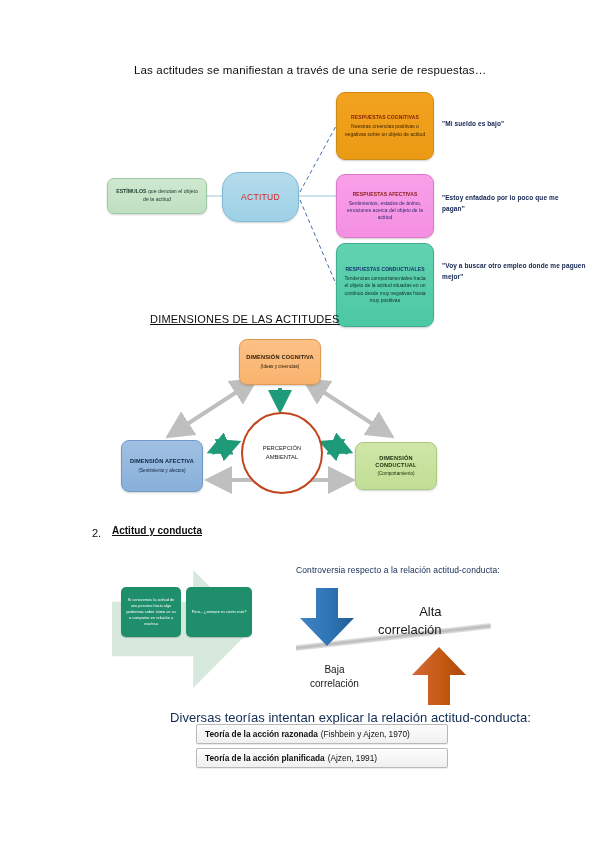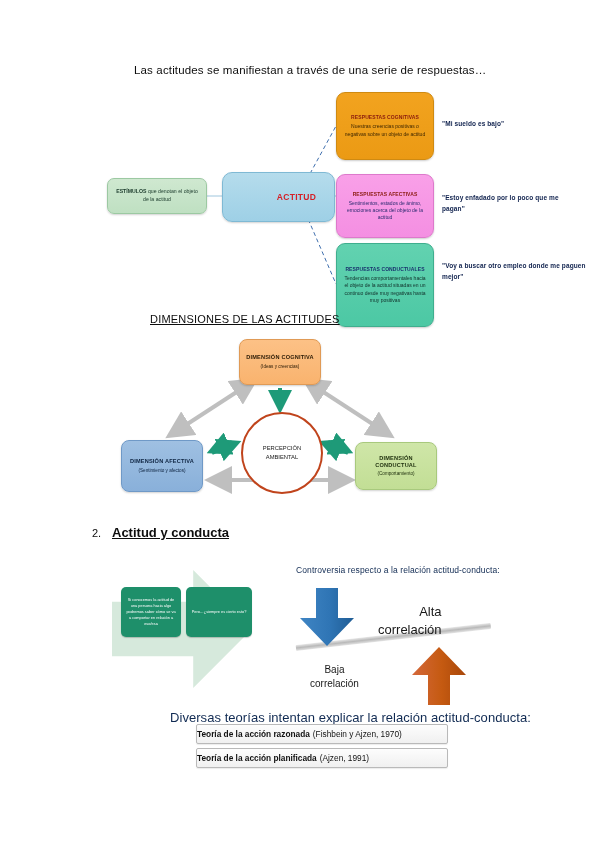--- a/index.html
+++ b/index.html
@@ -48,27 +48,26 @@
     font-size: 5.2px; line-height: 1.45;
     padding: 3px 5px; box-sizing: border-box;
     color: #1b3a2b;
   }
   .box-estimulos b { font-weight: bold; }
 
   .box-actitud {
     left: 222px; top: 84px; width: 75px; height: 48px;
     background: linear-gradient(180deg,#b5dcec 0%, #9ed0e6 100%);
     border: 1px solid #7fb9d4;
-    border-radius: 10px;
+    border-radius: 17px;
     box-shadow: 0 1px 2px rgba(0,0,0,.18);
     color: #d41f26;
-    font-weight: bold;
+    font-weight: normal;
     font-size: 8.5px;
     letter-spacing: .3px;
-    padding-left: 36px;
   }
 
   .resp-box {
     border-radius: 9px;
     box-sizing: border-box;
     padding: 4px 6px;
     box-shadow: 0 1px 2px rgba(0,0,0,.2);
     font-size: 5px;
     line-height: 1.42;
     text-align: center;
@@ -162,21 +161,21 @@
     background: #fff;
     font-size: 5.8px;
     line-height: 1.5;
     color: #1a1a1a;
   }
 
   
   .num2 { left: 92px; top: 527px; font-size: 11px; color: #0d0d0d; }
   .h-actitud-conducta {
     left: 112px; top: 525px;
-    font-size: 13px; font-weight: bold;
+    font-size: 10px; font-weight: bold;
     text-decoration: underline;
     color: #0d0d0d;
   }
 
   
   .d3 { left: 0; top: 555px; width: 600px; height: 160px; }
 
   .chevron-bg {
     left: 112px; top: 15px; width: 140px; height: 118px;
     background: #d6e9dc;
@@ -221,21 +220,21 @@
     left: 170px; top: 710px;
     font-size: 13px; color: #102a52; letter-spacing: .05px;
   }
   .teoria-box {
     left: 196px;
     width: 252px; height: 20px;
     background: linear-gradient(180deg,#fdfdfd 0%, #f0f0f0 100%);
     border: 1px solid #b9b9b9;
     border-radius: 2px;
     display: flex; align-items: center;
-    box-sizing: border-box;
+    padding-left: 8px; box-sizing: border-box;
     font-size: 8.3px; color: #111;
     box-shadow: 0 1px 1px rgba(0,0,0,.08);
   }
   .teoria-box b { font-weight: bold; margin-right: 3px; }
   .teoria-1 { top: 724px; }
   .teoria-2 { top: 748px; }
 </style>
 </head>
 <body>
 

